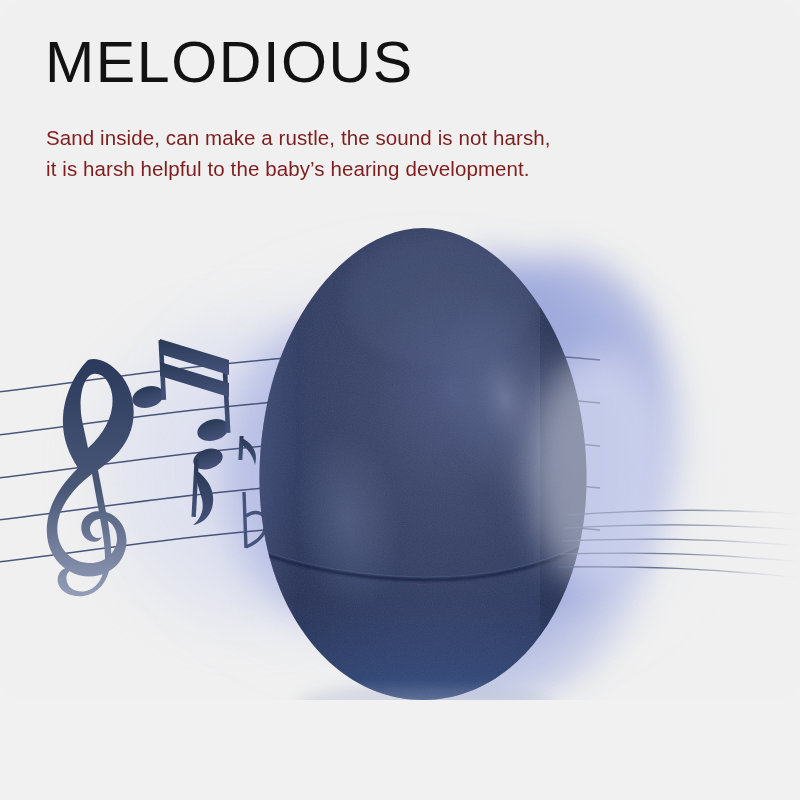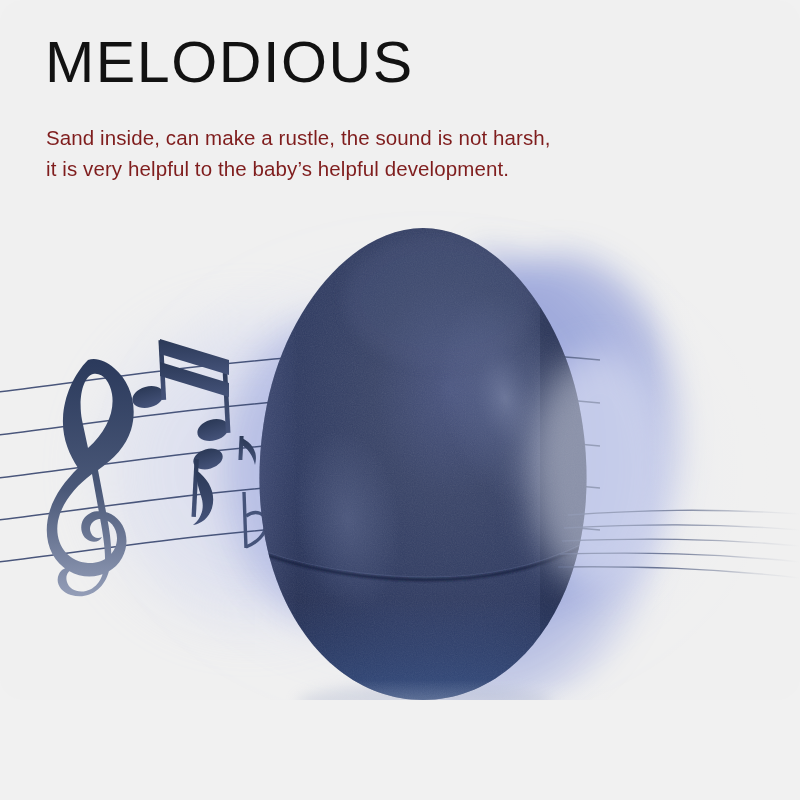--- a/index.html
+++ b/index.html
@@ -291,16 +291,16 @@
     </svg>
 
     <div class="fade-r"></div>
     <div class="fade-b"></div>
   </div>
 
   <div class="headline">MELODIOUS</div>
 
   <div class="subcopy">
     <span class="ln">Sand inside, can make a rustle, the sound is not harsh,</span>
-    <span class="ln">it is very helpful to the baby’s helpful development.</span>
+    <span class="ln">it is harsh helpful to the baby’s hearing development.</span>
   </div>
 
 </div>
 
 </body></html>

